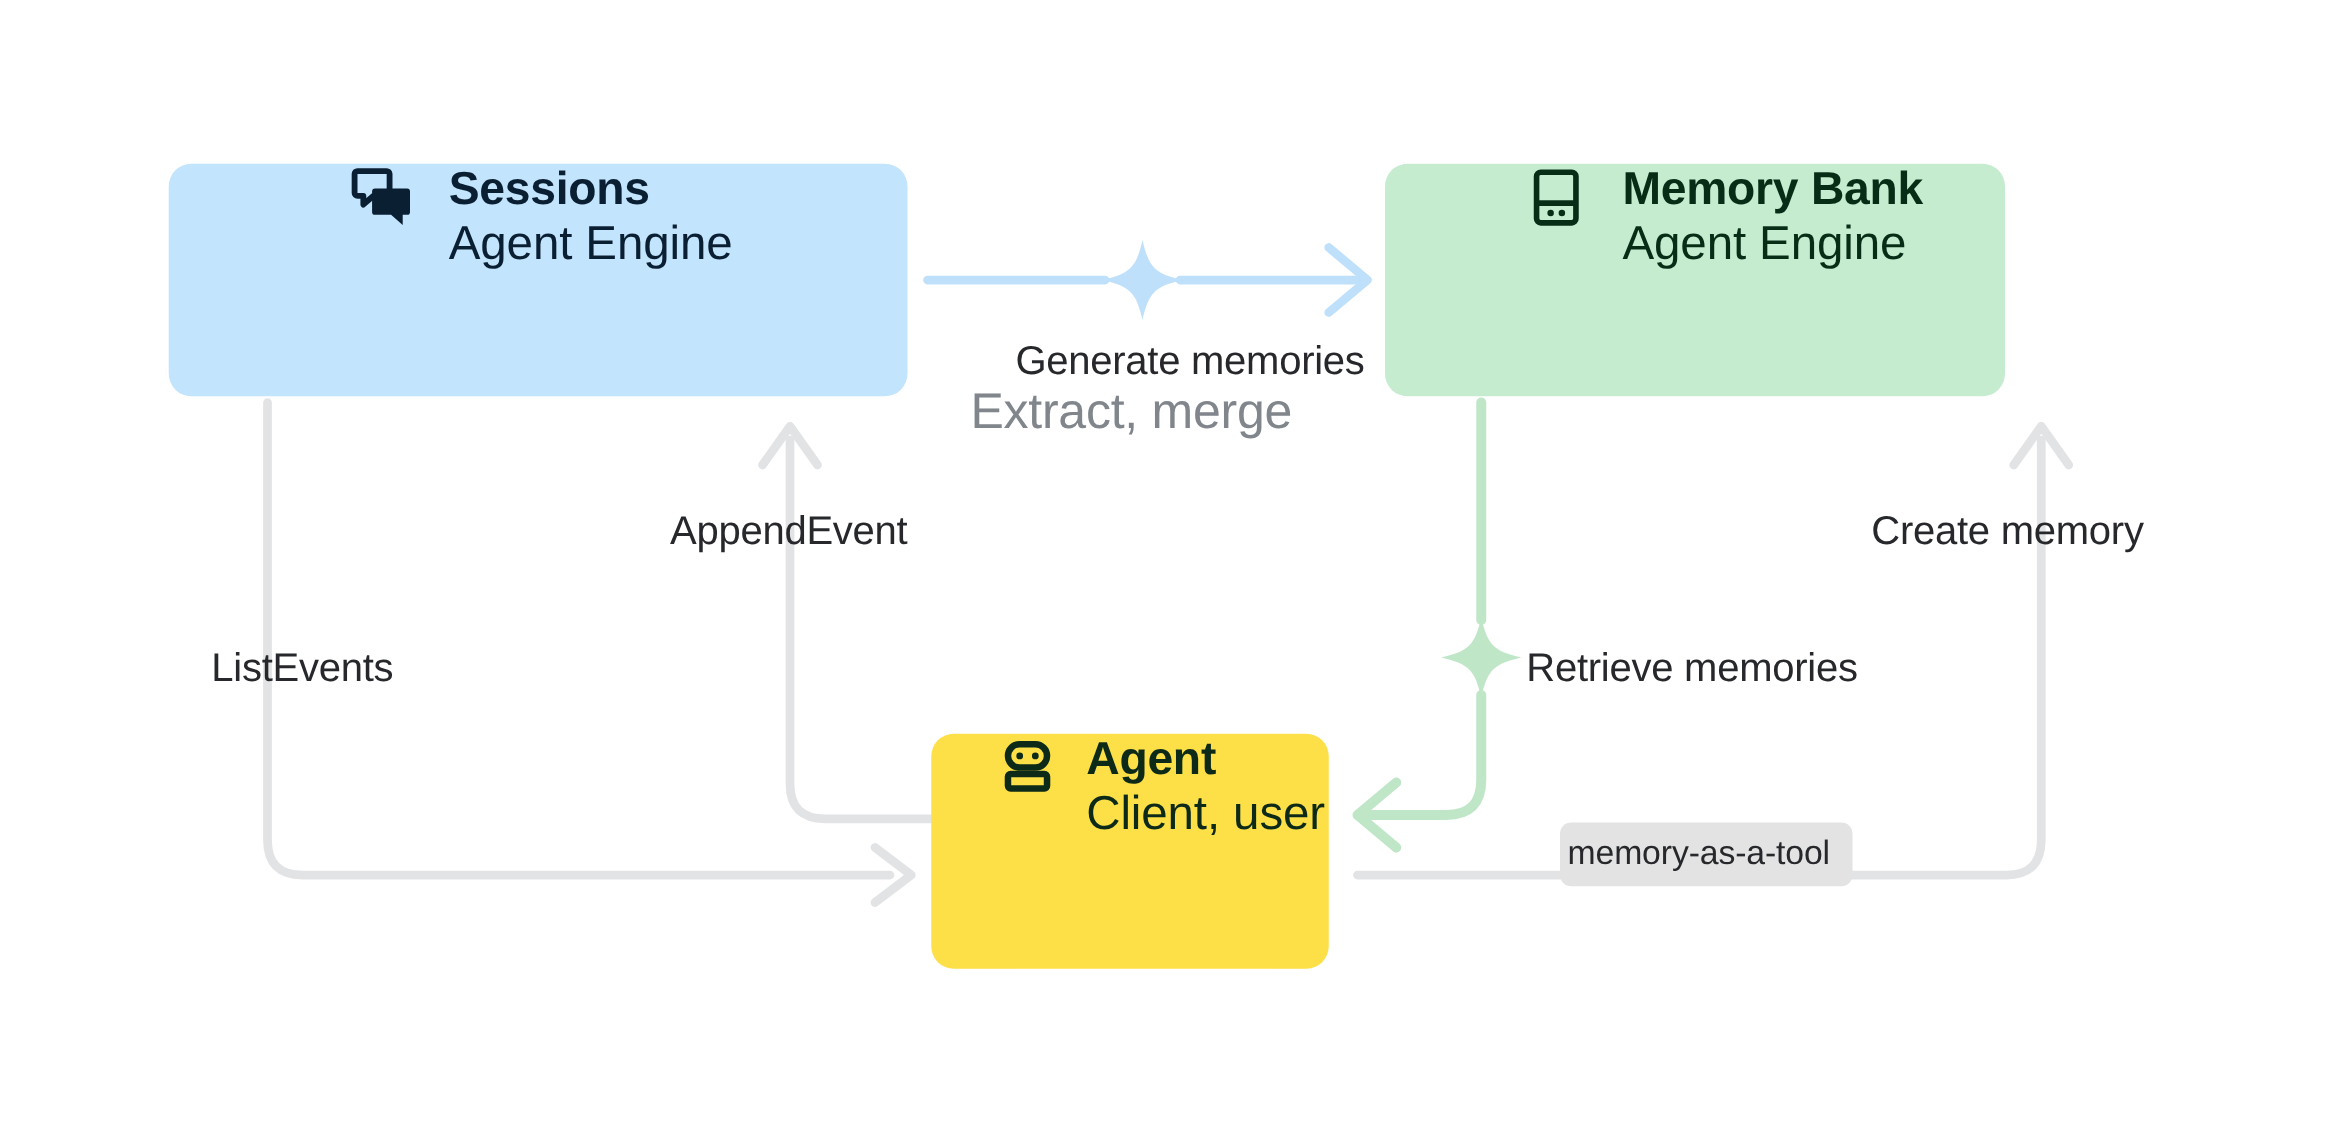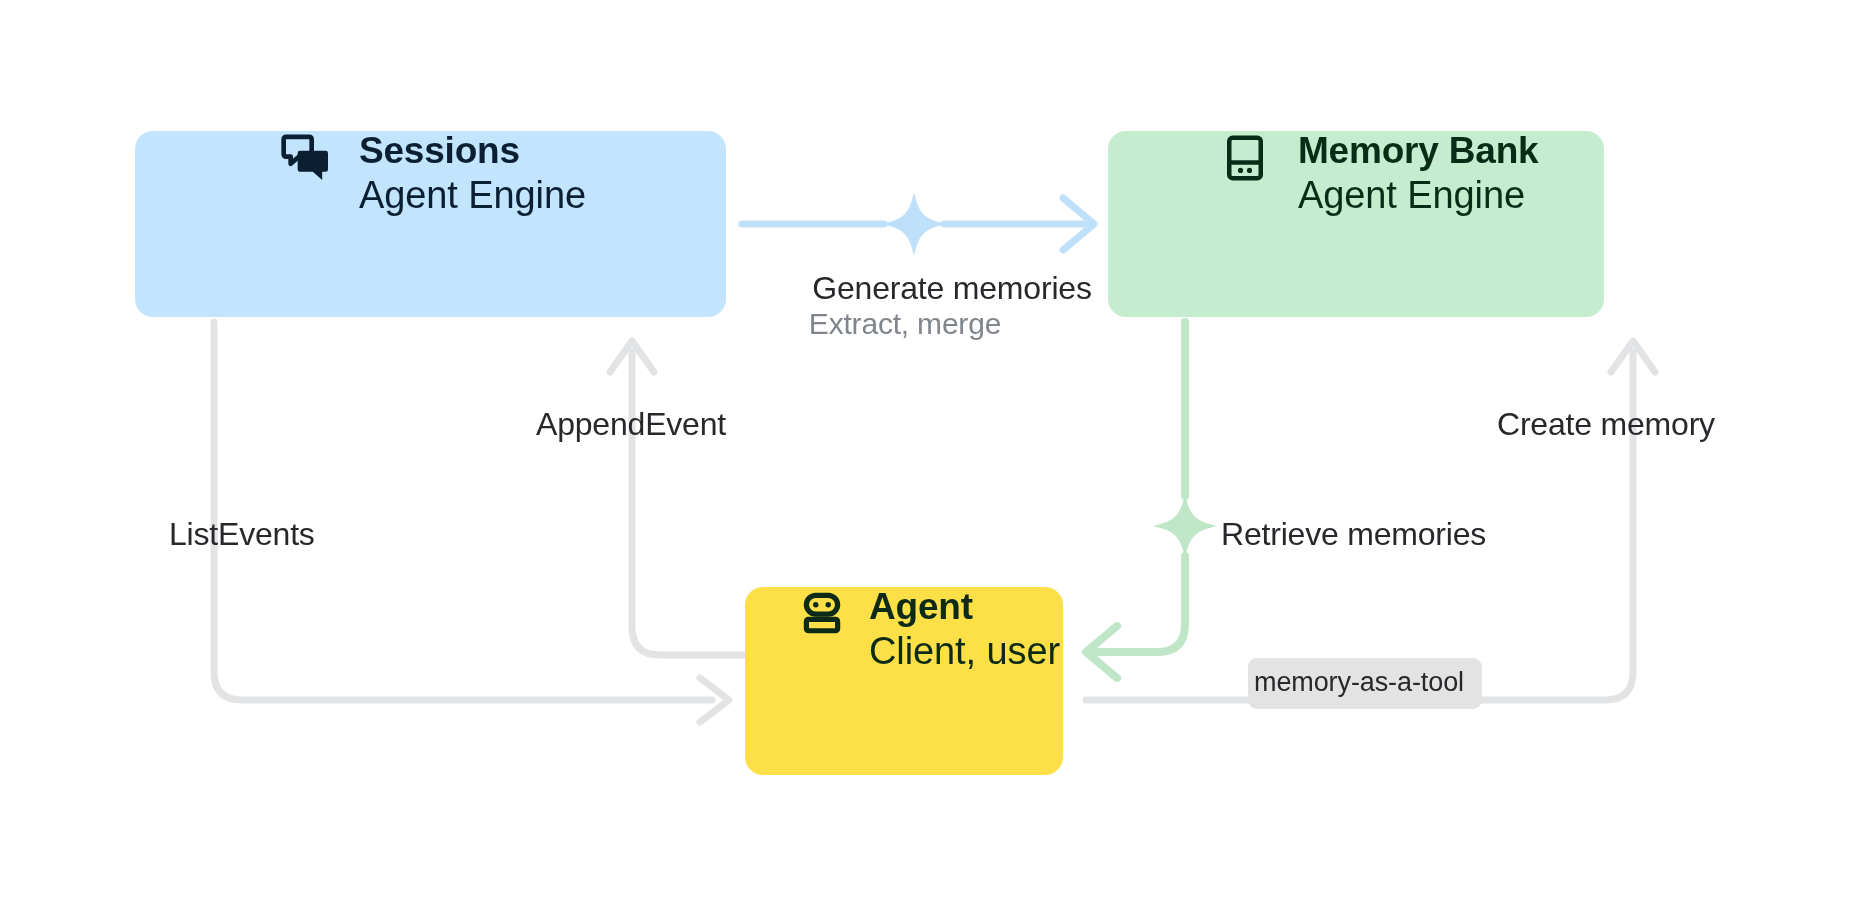--- a/index.html
+++ b/index.html
@@ -38,21 +38,21 @@
   #node-agent .ico{margin-left:52px;margin-right:22px;}
   #node-agent .ttl,#node-agent .sub{color:#0c2a17;}
 
   .lbl{
     position:absolute;
     color:#26282b;
     font-size:32px;
     white-space:nowrap;
     letter-spacing:-.2px;
   }
-  .lbl.sub2{color:#80868b;font-size:30px;}
+  .lbl.sub2{color:#80868b;font-size:40px;}
   .lbl.ctr{transform:translateX(-50%);text-align:center;}
 
   #lbl-generate{left:905px;top:270px;margin-left:47px;}
   #lbl-extract{left:905px;top:307px;}
   #lbl-listevents{left:141px;top:516px;margin-left:28px;}
   #lbl-appendevent{left:536px;top:406px;}
   #lbl-creatememory{left:1497px;top:406px;}
   #lbl-retrieve{left:1221px;top:516px;}
 
   #badge-tool{

